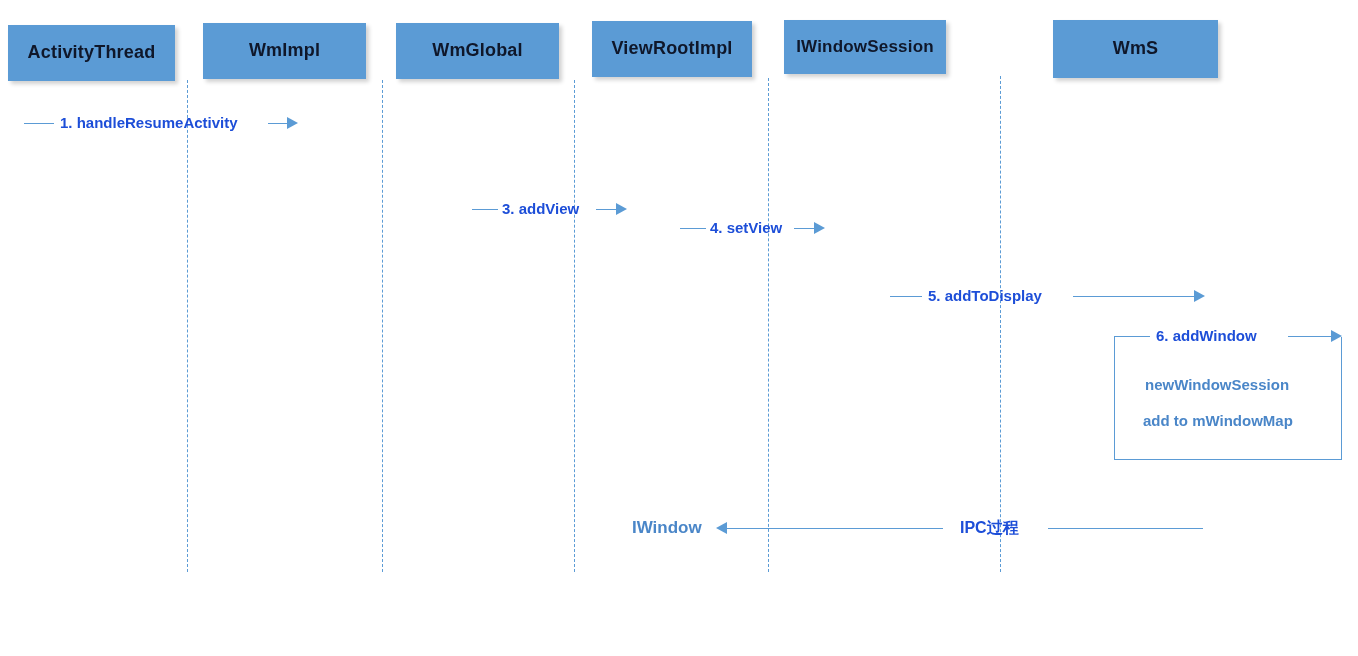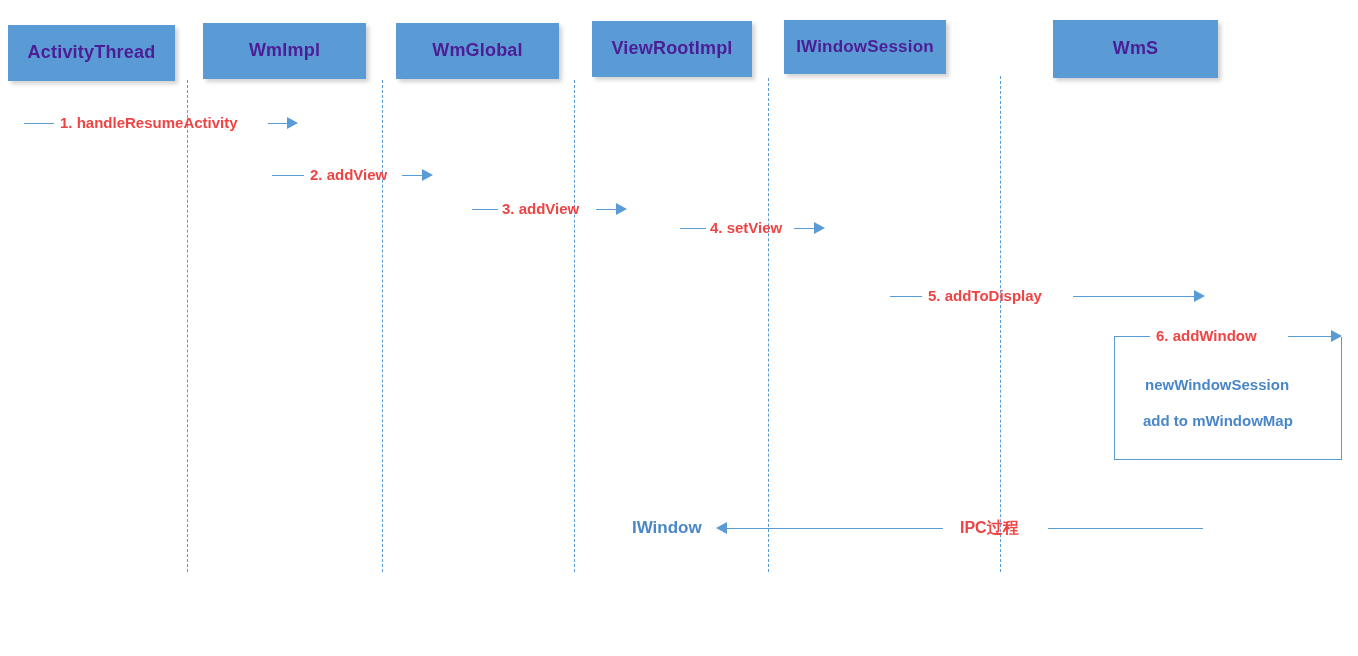--- a/index.html
+++ b/index.html
@@ -15,21 +15,21 @@
     width: 1358px;
     height: 656px;
     background: #ffffff;
     overflow: hidden;
   }
 
   
   .participant {
     position: absolute;
     background: #5B9BD5;
-    color: #4c1d95;
+    color: #0f172a;
     font-weight: bold;
     font-size: 18px;
     display: flex;
     align-items: center;
     justify-content: center;
     box-shadow: 3px 3px 4px rgba(0,0,0,0.18);
     letter-spacing: 0.2px;
     text-align: center;
     line-height: 1.1;
   }
@@ -56,21 +56,21 @@
     position: absolute;
     top: 11px;
     height: 0;
     border-top: 1.6px solid #5B9BD5;
   }
   .msg .label {
     position: absolute;
     top: 0;
     font-size: 15px;
     font-weight: bold;
-    color: #ef4444;
+    color: #1d4ed8;
     white-space: nowrap;
     line-height: 22px;
   }
   .arrowhead {
     position: absolute;
     top: 5px;
     width: 0;
     height: 0;
     border-top: 6px solid transparent;
     border-bottom: 6px solid transparent;
@@ -161,26 +161,20 @@
     <span>WmS</span>
   </div>
 
   <div class="msg" style="left:24px; top:112px; width:274px;">
     <div class="seg-left" style="left:0px;   width:30px;"></div>
     <div class="label" style="left:36px;">1. handleResumeActivity</div>
     <div class="seg-right" style="left:244px; width:19px;"></div>
     <div class="arrowhead right" style="left:263px;"></div>
   </div>
 
-  <div class="msg" style="left:272px; top:164px; width:172px;">
-    <div class="seg-left" style="left:0px;   width:32px;"></div>
-    <div class="label" style="left:38px;">2. addView</div>
-    <div class="seg-right" style="left:130px; width:20px;"></div>
-    <div class="arrowhead right" style="left:150px;"></div>
-  </div>
 
   <div class="msg" style="left:472px; top:198px; width:162px;">
     <div class="seg-left" style="left:0px;   width:26px;"></div>
     <div class="label" style="left:30px;">3. addView</div>
     <div class="seg-right" style="left:124px; width:20px;"></div>
     <div class="arrowhead right" style="left:144px;"></div>
   </div>
 
   <div class="msg" style="left:680px; top:217px; width:146px;">
     <div class="seg-left" style="left:0px;   width:26px;"></div>

